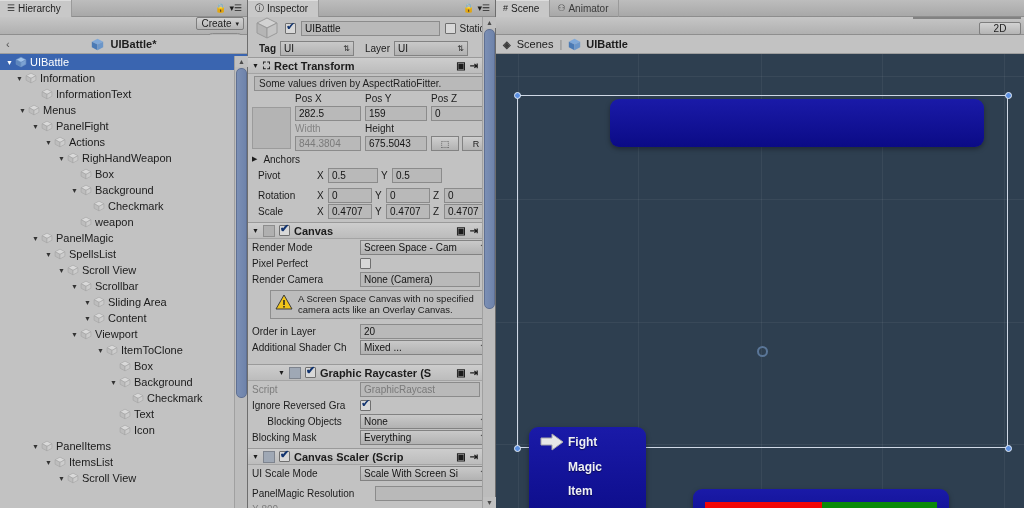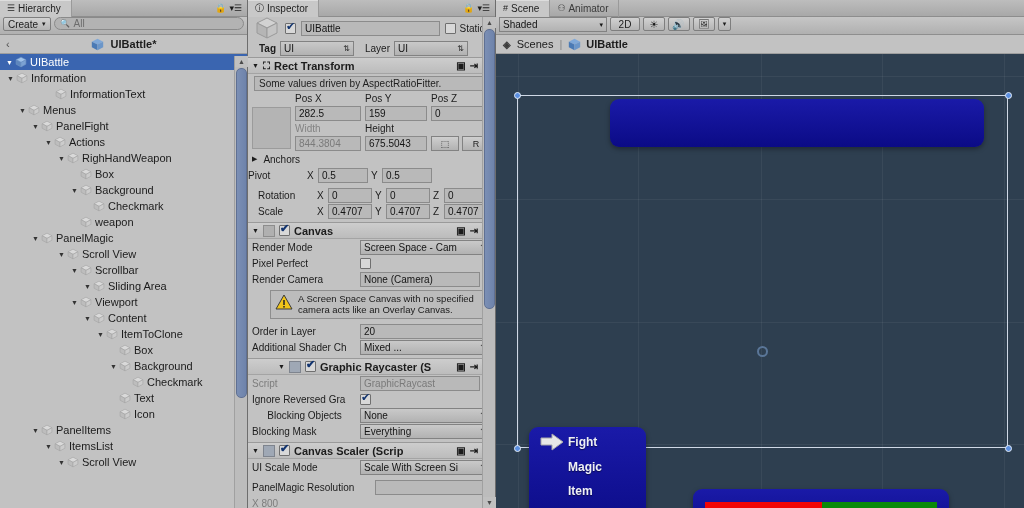--- a/index.html
+++ b/index.html
@@ -24,22 +24,22 @@
     font-size:10px; color:#1d1d1d; height:17px; line-height:17px;
     border-right:1px solid #9a9a9a;
   }
   .tab.active{ background:#c8c8c8; box-shadow:inset 0 1px 0 #ddd; }
   .tab.inactive{ background:transparent; color:#3a3a3a; }
   .tabfill{ flex:1; }
   .tabright{ display:flex; align-items:center; gap:3px; padding-right:5px; }
 
   .toolbar{
     height:18px; background:linear-gradient(#c6c6c6,#b0b0b0);
-    border-bottom:1px solid #8e8e8e; display:flex; align-items:flex-start;
-    padding:0 3px; gap:3px;
+    border-bottom:1px solid #8e8e8e; display:flex; align-items:flex-end;
+    padding:0 3px; gap:3px;flex-direction:column;
   }
 
   .btn{
     background:linear-gradient(#d2d2d2,#b4b4b4); border:1px solid #7e7e7e;
     border-radius:2px; height:14px; display:flex; align-items:center;
     padding:0 4px; font-size:10px; color:#1c1c1c; white-space:nowrap;
   }
   .searchfield{
     flex:1; height:13px; border-radius:7px; background:#b3b3b3;
     border:1px solid #8a8a8a; display:flex; align-items:center;
@@ -219,32 +219,32 @@
           <span class="arrow">▼</span>
           <span class="cube">
             <svg width="12" height="12" viewBox="0 0 16 16">
               <path d="M8 1.5 14.5 5 8 8.5 1.5 5z" fill="#9fc2ea" stroke="#6f93c4" stroke-width="0.8"></path>
               <path d="M1.5 5 8 8.5v6L1.5 11z" fill="#5d86bd" stroke="#6f93c4" stroke-width="0.8"></path>
               <path d="M14.5 5 8 8.5v6L14.5 11z" fill="#7ba2d3" stroke="#6f93c4" stroke-width="0.8"></path>
             </svg>
           </span>
           <span>UIBattle</span>
         </div>
-        <div class="row" style="padding-left: 5px;">
+        <div class="row" style="padding-left: 14px;">
           <span class="arrow">▼</span>
           <span class="cube">
             <svg width="12" height="12" viewBox="0 0 16 16">
               <path d="M8 1.5 14.5 5 8 8.5 1.5 5z" fill="#d9d9d9" stroke="#a5a5a5" stroke-width="0.8"></path>
               <path d="M1.5 5 8 8.5v6L1.5 11z" fill="#bdbdbd" stroke="#a5a5a5" stroke-width="0.8"></path>
               <path d="M14.5 5 8 8.5v6L14.5 11z" fill="#cccccc" stroke="#a5a5a5" stroke-width="0.8"></path>
             </svg>
           </span>
           <span>Information</span>
         </div>
-        <div class="row" style="padding-left: 44px;">
+        <div class="row" style="padding-left: 30px;">
           <span class="arrow empty">▶</span>
           <span class="cube">
             <svg width="12" height="12" viewBox="0 0 16 16">
               <path d="M8 1.5 14.5 5 8 8.5 1.5 5z" fill="#d9d9d9" stroke="#a5a5a5" stroke-width="0.8"></path>
               <path d="M1.5 5 8 8.5v6L1.5 11z" fill="#bdbdbd" stroke="#a5a5a5" stroke-width="0.8"></path>
               <path d="M14.5 5 8 8.5v6L14.5 11z" fill="#cccccc" stroke="#a5a5a5" stroke-width="0.8"></path>
             </svg>
           </span>
           <span>InformationText</span>
         </div>
@@ -340,20 +340,31 @@
           <span class="arrow">▼</span>
           <span class="cube">
             <svg width="12" height="12" viewBox="0 0 16 16">
               <path d="M8 1.5 14.5 5 8 8.5 1.5 5z" fill="#d9d9d9" stroke="#a5a5a5" stroke-width="0.8"></path>
               <path d="M1.5 5 8 8.5v6L1.5 11z" fill="#bdbdbd" stroke="#a5a5a5" stroke-width="0.8"></path>
               <path d="M14.5 5 8 8.5v6L14.5 11z" fill="#cccccc" stroke="#a5a5a5" stroke-width="0.8"></path>
             </svg>
           </span>
           <span>PanelMagic</span>
         </div>
+        <div class="row" style="padding-left: 43px;">
+          <span class="arrow">▼</span>
+          <span class="cube">
+            <svg width="12" height="12" viewBox="0 0 16 16">
+              <path d="M8 1.5 14.5 5 8 8.5 1.5 5z" fill="#d9d9d9" stroke="#a5a5a5" stroke-width="0.8"></path>
+              <path d="M1.5 5 8 8.5v6L1.5 11z" fill="#bdbdbd" stroke="#a5a5a5" stroke-width="0.8"></path>
+              <path d="M14.5 5 8 8.5v6L14.5 11z" fill="#cccccc" stroke="#a5a5a5" stroke-width="0.8"></path>
+            </svg>
+          </span>
+          <span>SpellsList</span>
+        </div>
         <div class="row" style="padding-left: 56px;">
           <span class="arrow">▼</span>
           <span class="cube">
             <svg width="12" height="12" viewBox="0 0 16 16">
               <path d="M8 1.5 14.5 5 8 8.5 1.5 5z" fill="#d9d9d9" stroke="#a5a5a5" stroke-width="0.8"></path>
               <path d="M1.5 5 8 8.5v6L1.5 11z" fill="#bdbdbd" stroke="#a5a5a5" stroke-width="0.8"></path>
               <path d="M14.5 5 8 8.5v6L14.5 11z" fill="#cccccc" stroke="#a5a5a5" stroke-width="0.8"></path>
             </svg>
           </span>
           <span>Scroll View</span>
@@ -373,41 +384,41 @@
           <span class="arrow">▼</span>
           <span class="cube">
             <svg width="12" height="12" viewBox="0 0 16 16">
               <path d="M8 1.5 14.5 5 8 8.5 1.5 5z" fill="#d9d9d9" stroke="#a5a5a5" stroke-width="0.8"></path>
               <path d="M1.5 5 8 8.5v6L1.5 11z" fill="#bdbdbd" stroke="#a5a5a5" stroke-width="0.8"></path>
               <path d="M14.5 5 8 8.5v6L14.5 11z" fill="#cccccc" stroke="#a5a5a5" stroke-width="0.8"></path>
             </svg>
           </span>
           <span>Sliding Area</span>
         </div>
+        <div class="row" style="padding-left: 82px;">
+          <span class="arrow">▼</span>
+          <span class="cube">
+            <svg width="12" height="12" viewBox="0 0 16 16">
+              <path d="M8 1.5 14.5 5 8 8.5 1.5 5z" fill="#d9d9d9" stroke="#a5a5a5" stroke-width="0.8"></path>
+              <path d="M1.5 5 8 8.5v6L1.5 11z" fill="#bdbdbd" stroke="#a5a5a5" stroke-width="0.8"></path>
+              <path d="M14.5 5 8 8.5v6L14.5 11z" fill="#cccccc" stroke="#a5a5a5" stroke-width="0.8"></path>
+            </svg>
+          </span>
+          <span>Content</span>
+        </div>
         <div class="row" style="padding-left: 69px;">
           <span class="arrow">▼</span>
           <span class="cube">
             <svg width="12" height="12" viewBox="0 0 16 16">
               <path d="M8 1.5 14.5 5 8 8.5 1.5 5z" fill="#d9d9d9" stroke="#a5a5a5" stroke-width="0.8"></path>
               <path d="M1.5 5 8 8.5v6L1.5 11z" fill="#bdbdbd" stroke="#a5a5a5" stroke-width="0.8"></path>
               <path d="M14.5 5 8 8.5v6L14.5 11z" fill="#cccccc" stroke="#a5a5a5" stroke-width="0.8"></path>
             </svg>
           </span>
           <span>Viewport</span>
-        </div>
-        <div class="row" style="padding-left: 82px;">
-          <span class="arrow">▼</span>
-          <span class="cube">
-            <svg width="12" height="12" viewBox="0 0 16 16">
-              <path d="M8 1.5 14.5 5 8 8.5 1.5 5z" fill="#d9d9d9" stroke="#a5a5a5" stroke-width="0.8"></path>
-              <path d="M1.5 5 8 8.5v6L1.5 11z" fill="#bdbdbd" stroke="#a5a5a5" stroke-width="0.8"></path>
-              <path d="M14.5 5 8 8.5v6L14.5 11z" fill="#cccccc" stroke="#a5a5a5" stroke-width="0.8"></path>
-            </svg>
-          </span>
-          <span>Content</span>
         </div>
         <div class="row" style="padding-left: 95px;">
           <span class="arrow">▼</span>
           <span class="cube">
             <svg width="12" height="12" viewBox="0 0 16 16">
               <path d="M8 1.5 14.5 5 8 8.5 1.5 5z" fill="#d9d9d9" stroke="#a5a5a5" stroke-width="0.8"></path>
               <path d="M1.5 5 8 8.5v6L1.5 11z" fill="#bdbdbd" stroke="#a5a5a5" stroke-width="0.8"></path>
               <path d="M14.5 5 8 8.5v6L14.5 11z" fill="#cccccc" stroke="#a5a5a5" stroke-width="0.8"></path>
             </svg>
           </span>
@@ -599,21 +610,21 @@
             </div>
           </div>
         </div>
       </div>
 
       <div class="frow" style="padding-left:4px;">
         <span style="font-size:7px; margin-right:3px;">▶</span>
         <span>Anchors</span>
       </div>
 
-      <div class="frow" style="padding-left:0;">
+      <div class="frow" style="padding-left:10px;">
         <span class="flabel" style="width:56px;">Pivot</span>
         <span class="axis">
             <span class="l">X</span>
             <span class="txtfield" style="width:50px;">0.5</span>
           </span>
         <span class="axis">
             <span class="l">Y</span>
             <span class="txtfield" style="width:50px;">0.5</span>
           </span>
       </div>
@@ -698,21 +709,21 @@
       </div>
 
       <div class="frow">
         <span class="flabel" style="width:105px;">Additional Shader Ch</span>
         <span class="popup" style="flex:1;">
           <span>Mixed ...</span>
           <span class="ar">⇅</span>
         </span>
       </div>
 
-      <div class="comp-head" style="margin-top:3px;padding-left:30px;">
+      <div class="comp-head" style="margin-top:9px;padding-left:30px;">
         <span style="font-size:7px;">▼</span>
         <span class="iconbox" style="background:#9fa8b5;border:1px solid #7e848e;"></span>
         <span class="chk on2"></span>
         <span>Graphic Raycaster (S</span>
         <span class="icons">
           <span style="font-size:10px;">▣</span>
           <span style="font-size:10px;">⇥</span>
           <span style="font-size:10px;">⚙</span>
         </span>
       </div>
@@ -792,21 +803,21 @@
         <span>Animator</span>
       </div>
       <div class="tabfill"></div>
     </div>
 
     <div class="toolbar">
       <div class="popup" style="width:108px;">
         <span>Shaded</span>
         <span style="font-size:7px;">▾</span>
       </div>
-      <div class="btn" style="width:30px;justify-content:center;">
+      <div class="btn" style="width:42px;justify-content:center;">
         <span>2D</span>
       </div>
       <div class="btn" style="width:22px;justify-content:center;">
         <span style="font-size:10px;">☀</span>
       </div>
       <div class="btn" style="width:22px;justify-content:center;">
         <span style="font-size:10px;">🔊</span>
       </div>
       <div class="btn" style="width:22px;justify-content:center;">
         <span style="font-size:9px;">🖼</span>

